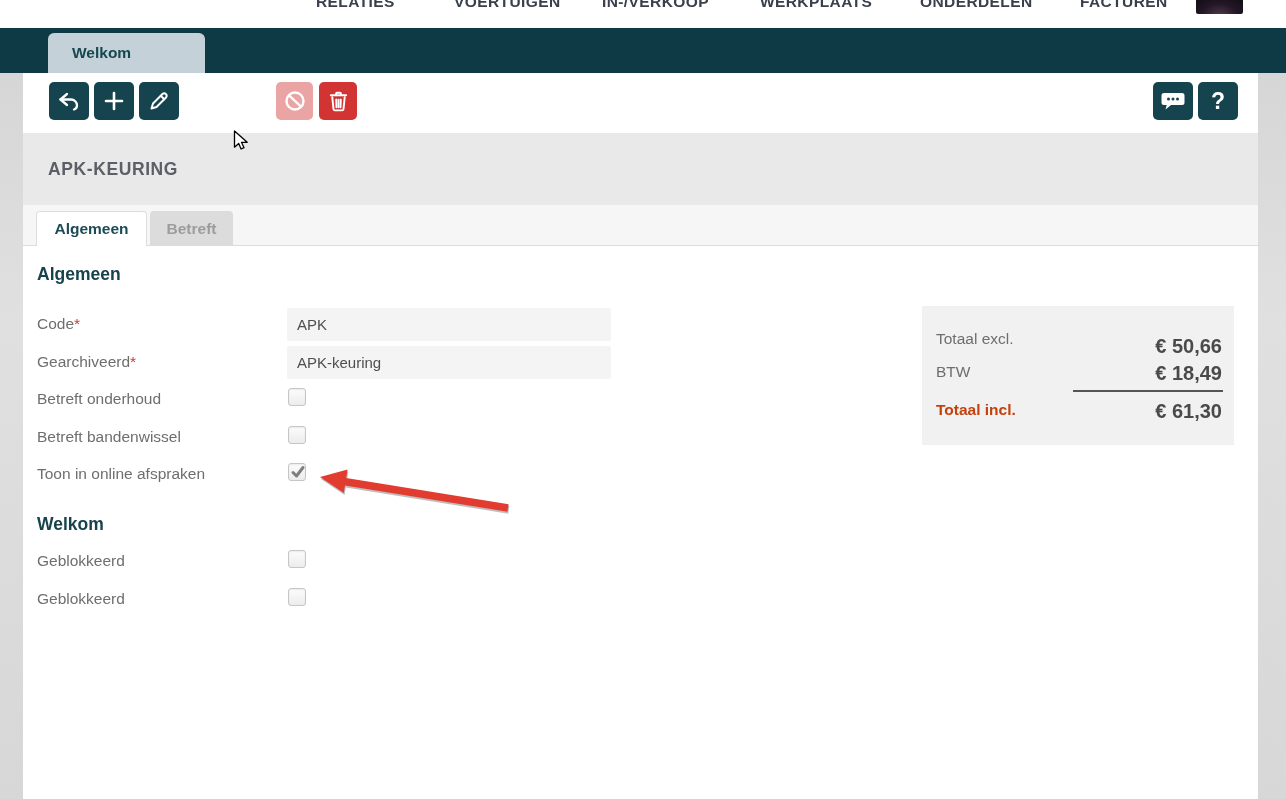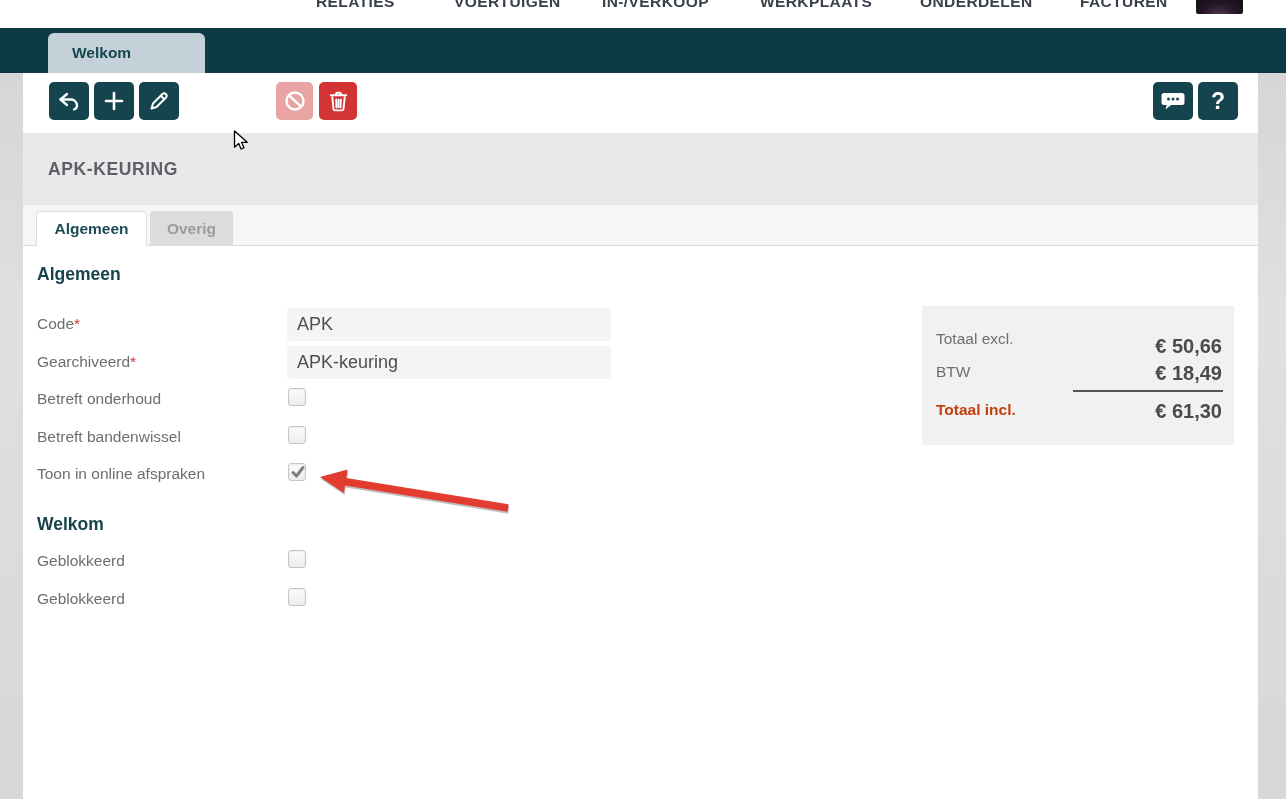--- a/index.html
+++ b/index.html
@@ -45,21 +45,21 @@
   .subtab { position:absolute; bottom:-1px; height:35px; display:flex; align-items:center; justify-content:center;
     font-size:15.5px; font-weight:bold; border-radius:4px 4px 0 0; cursor:pointer; }
   .subtab.active { left:13px; width:111px; background:#ffffff; border:1px solid #dddddd; border-bottom:none; color:#1c4b55; z-index:2; }
   .subtab.inactive { left:127px; width:83px; background:#dcdcdc; color:#9c9c9c; }
 
   
   .section-heading { position:absolute; left:14px; font-size:17.5px; font-weight:bold; color:#17434d; }
   .field-label { position:absolute; left:14px; font-size:15.5px; color:#6e6e6e; }
   .req { color:#cc3333; }
   .text-input { position:absolute; left:264px; width:324px; height:33px; background:#f4f4f4; border:none; border-radius:2px;
-    padding:0 10px; font-family:"Liberation Sans",sans-serif; font-size:18px; color:#4f4f4f; outline:none; }
+    padding:0 10px; font-family:"Liberation Sans",sans-serif; font-size:15px; color:#4f4f4f; outline:none; }
   .checkbox { position:absolute; left:265px; width:18px; height:18px; border:1px solid #c6c6c6; border-radius:3px;
     background:linear-gradient(180deg,#fcfcfc,#ececec); box-shadow:inset 0 1px 2px rgba(0,0,0,.07); cursor:pointer; }
   .checkbox svg { position:absolute; left:1px; top:0; }
 
   
   .totals { position:absolute; left:899px; top:233px; width:312px; height:139px; background:#f1f1f1; }
   .totals .t-label { position:absolute; left:14px; font-size:15.5px; color:#6e6e6e; }
   .totals .t-label.bold { font-weight:bold; color:#c2410c; }
   .totals .t-value { position:absolute; right:12px; font-size:20px; font-weight:bold; color:#4a4a4a; }
   .totals .t-rule { position:absolute; left:151px; right:11px; top:84px; height:2px; background:#555555; }
@@ -151,21 +151,21 @@
 
   <div class="record-header">
     <span class="record-title">APK-KEURING</span>
   </div>
 
   <div class="subtab-strip">
     <div class="subtab active">
       <span>Algemeen</span>
     </div>
     <div class="subtab inactive">
-      <span>Overig</span>
+      <span>Betreft</span>
     </div>
   </div>
 
   <div class="section-heading" style="top:191px">Algemeen</div>
 
   <div class="field-label" style="top:242px"><span>Code</span><span class="req">*</span></div>
   <input class="text-input" style="top: 235px;" value="APK">
 
   <div class="field-label" style="top:280px"><span>Gearchiveerd</span><span class="req">*</span></div>
   <input class="text-input" style="top: 273px;" value="APK-keuring">

